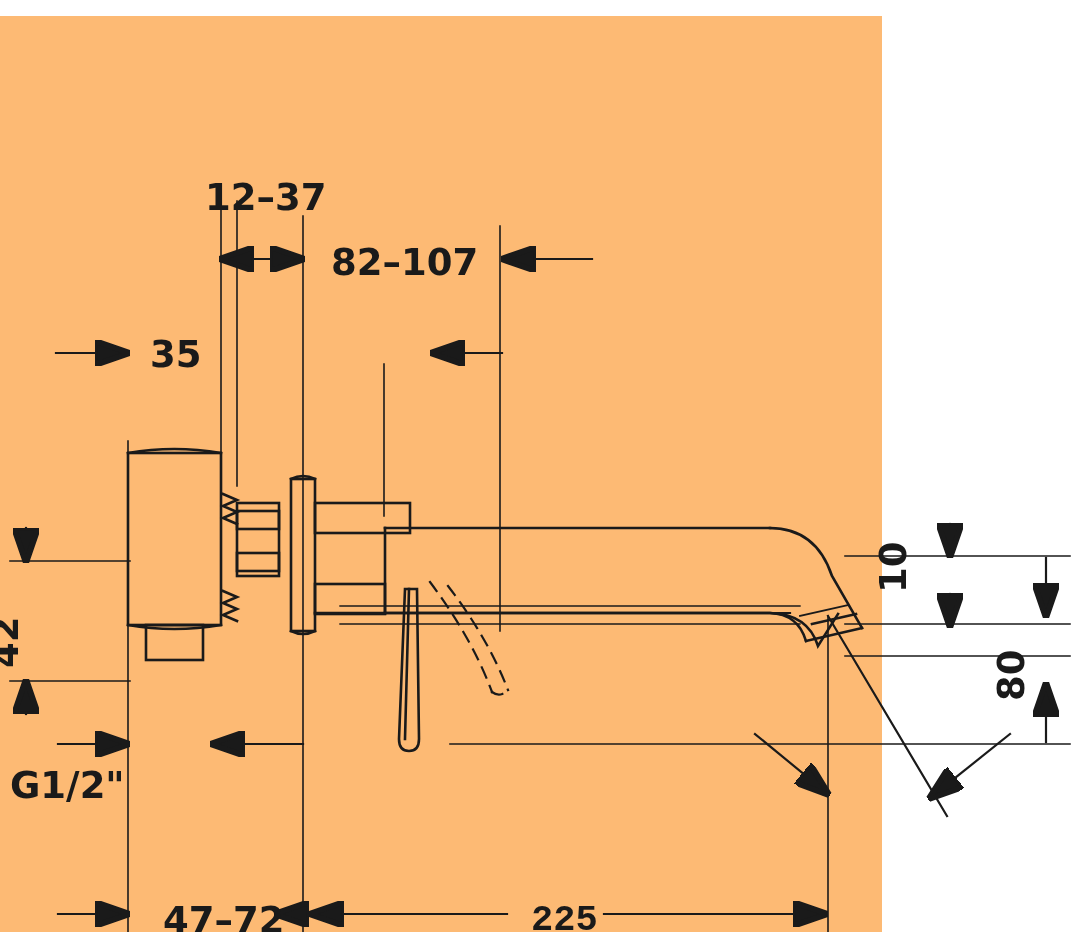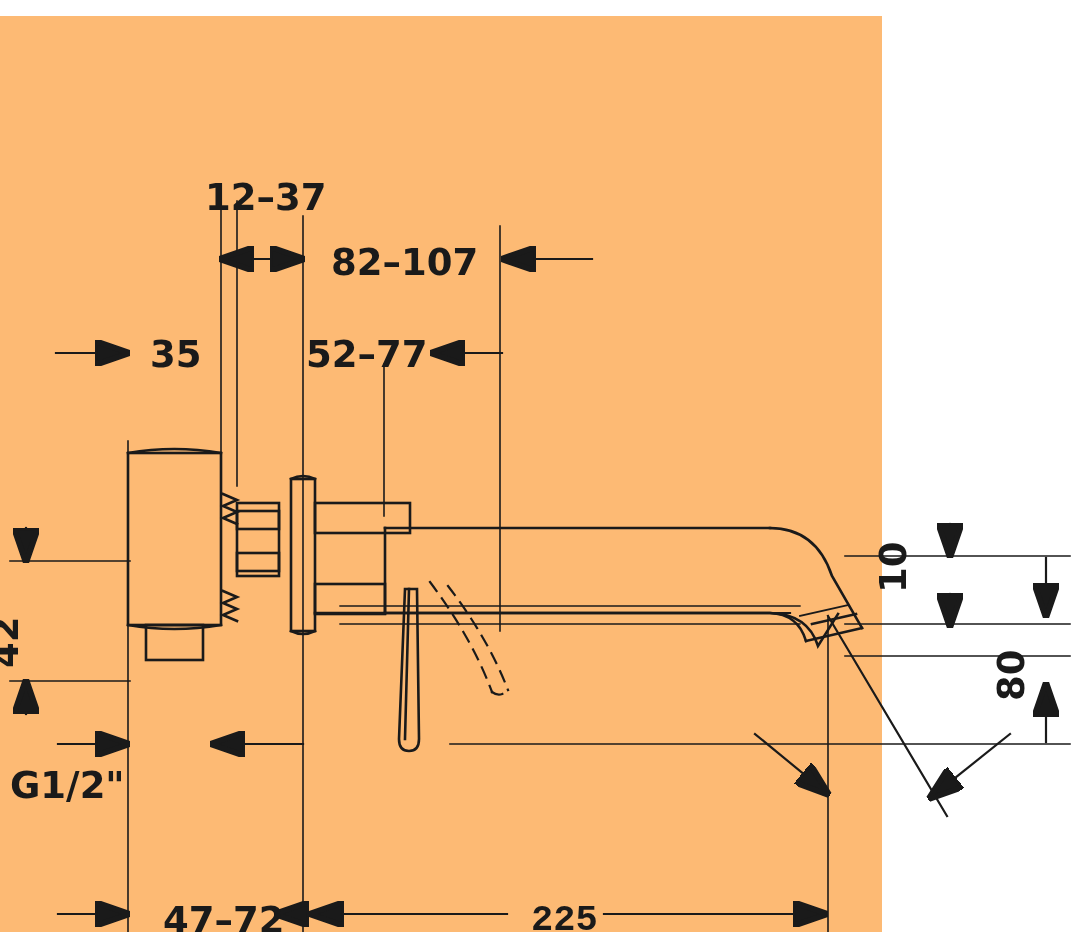--- a/index.html
+++ b/index.html
@@ -185,21 +185,20 @@
 
     </g>
   </svg>
 
   <div class="dim-label sz-big" style="left:205px; top:163px;">12–37</div>
 
   <div class="dim-label sz-big" style="left:331px; top:228px;text-align:center;">82–107</div>
 
   <div class="dim-label sz-big" style="left:150px; top:320px;">35</div>
 
-  <div class="dim-label sz-big" style="left:306px; top:320px;">52–77</div>
 
   <div class="dim-label sz-big rot90" style="left:24px; top:615px;">42</div>
 
   <div class="dim-label sz-big" style="left:10px; top:751px;">G1/2"</div>
 
   <div class="dim-label sz-big rot90" style="left:912px; top:540px;">10</div>
 
   <div class="dim-label sz-big rot90" style="left:1030px; top:648px;">80</div>
 
 

